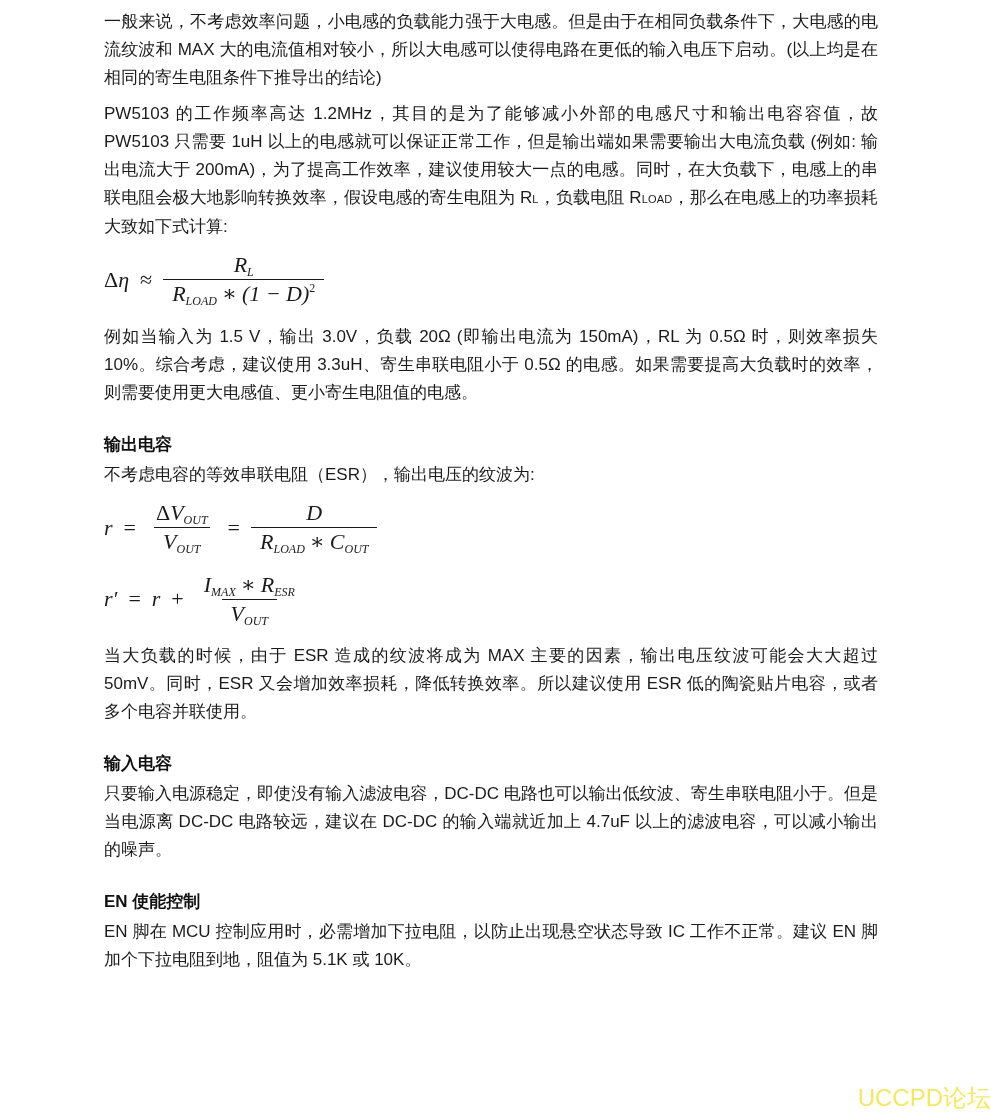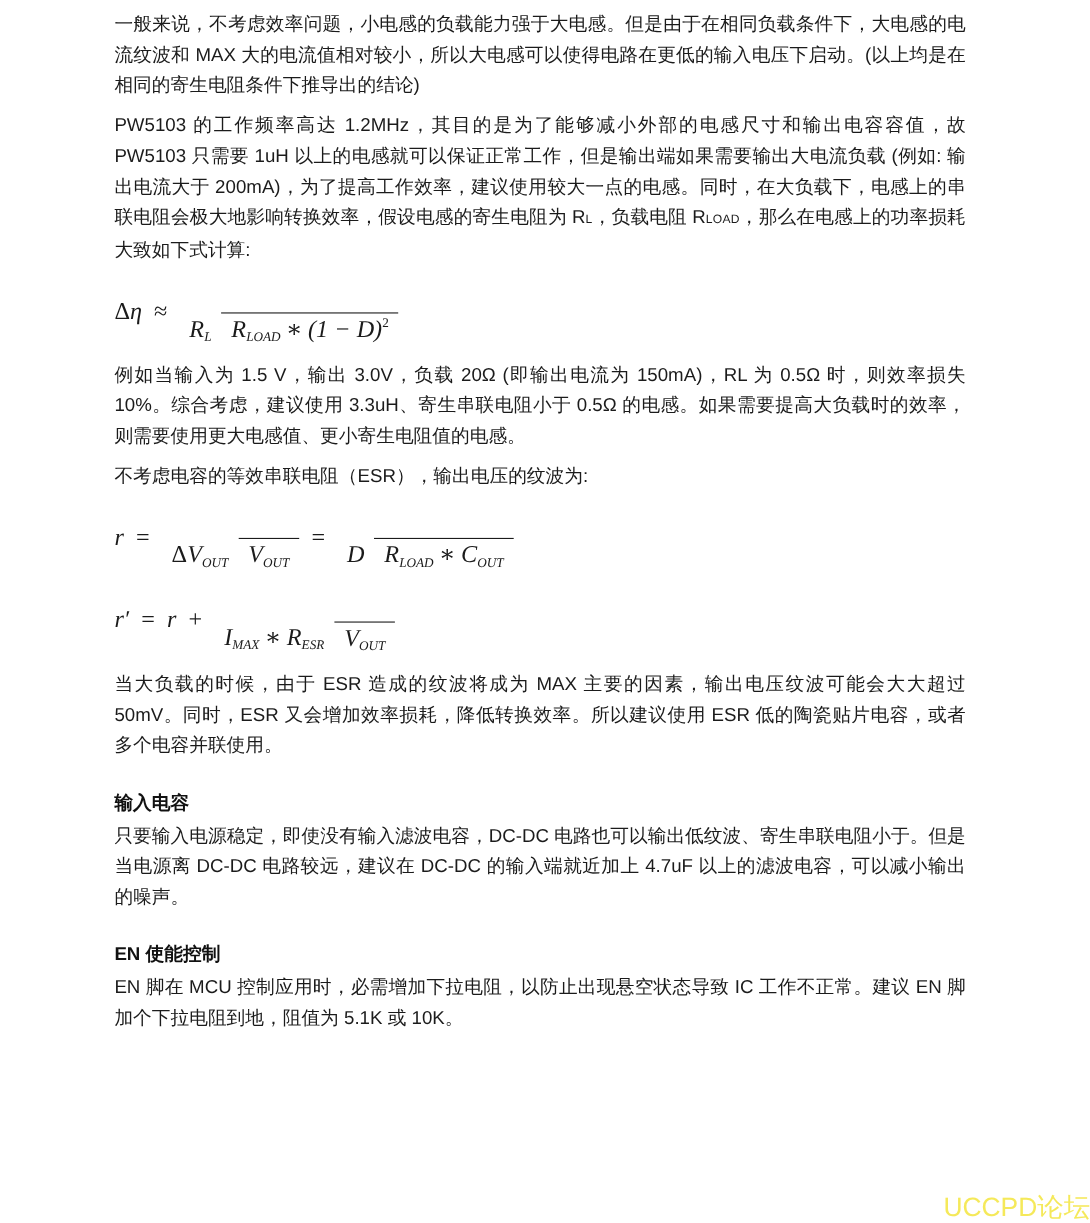--- a/index.html
+++ b/index.html
@@ -36,21 +36,21 @@
     text-align: center;
     margin: 10px 0 14px 0;
     font-family: "Liberation Serif", "DejaVu Serif", serif;
     font-size: 22px;
     color: #1b1b1b;
   }
   .fx { display: inline-flex; align-items: center; gap: 11px; text-align: right; }
   .it { font-style: italic; }
   .rel { font-style: normal; }
   .star { font-style: normal; padding: 0 5px; }
-  .frac { display: inline-flex; flex-direction: row; align-items: center; line-height: 1.2; margin-top: 32px; }
+  .frac { display: inline-flex; flex-direction: column; align-items: center; line-height: 1.2; }
   .frac .num, .frac .den { padding: 1px 9px; white-space: nowrap; }
   .frac .den { border-top: 1.5px solid #1b1b1b; }
   sub.fsub { font-size: 12px; font-style: italic; vertical-align: -4px; line-height: 0; }
   sup.fsup { font-size: 12px; font-style: normal; vertical-align: 9px; line-height: 0; }
 
   .watermark {
     position: absolute;
     right: 0; bottom: 2px;
     font-size: 24px;
     line-height: 1.05;
@@ -73,20 +73,21 @@
       <span class="rel">≈</span>
       <span class="frac">
         <span class="num"><span class="it">R</span><sub class="fsub">L</sub></span>
         <span class="den"><span class="it">R</span><sub class="fsub">LOAD</sub><span class="star">∗</span><span class="it">(1 − D)</span><sup class="fsup">2</sup></span>
       </span>
     </span>
   </div>
 
   <p class="para">例如当输入为 1.5 V，输出 3.0V，负载 20Ω (即输出电流为 150mA)，RL 为 0.5Ω 时，则效率损失 10%。综合考虑，建议使用 3.3uH、寄生串联电阻小于 0.5Ω 的电感。如果需要提高大负载时的效率，则需要使用更大电感值、更小寄生电阻值的电感。</p>
 
+  <h3 class="h">输出电容</h3>
   <p class="para">不考虑电容的等效串联电阻（ESR），输出电压的纹波为:</p>
 
   <div class="formula">
     <span class="fx">
       <span class="it">r</span>
       <span class="rel">=</span>
       <span class="frac">
         <span class="num"><span class="rel">Δ</span><span class="it">V</span><sub class="fsub">OUT</sub></span>
         <span class="den"><span class="it">V</span><sub class="fsub">OUT</sub></span>
       </span>

